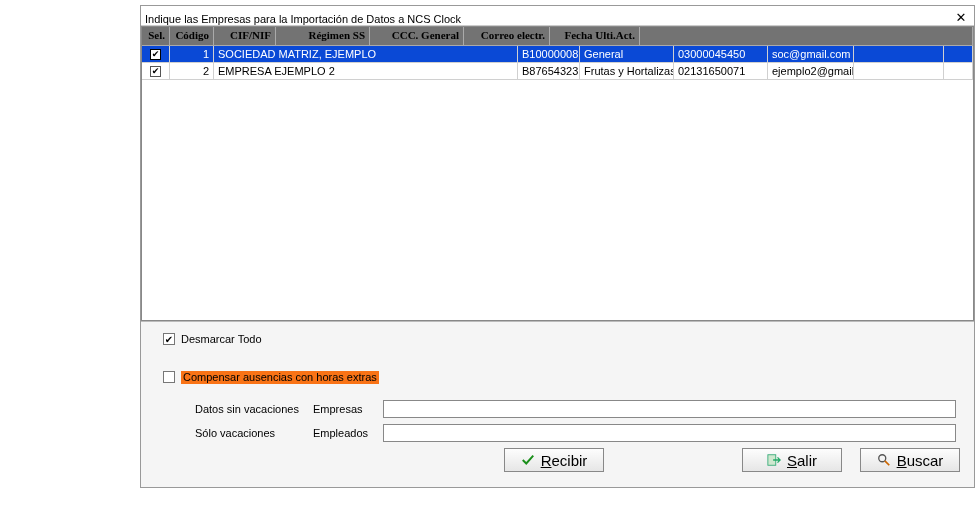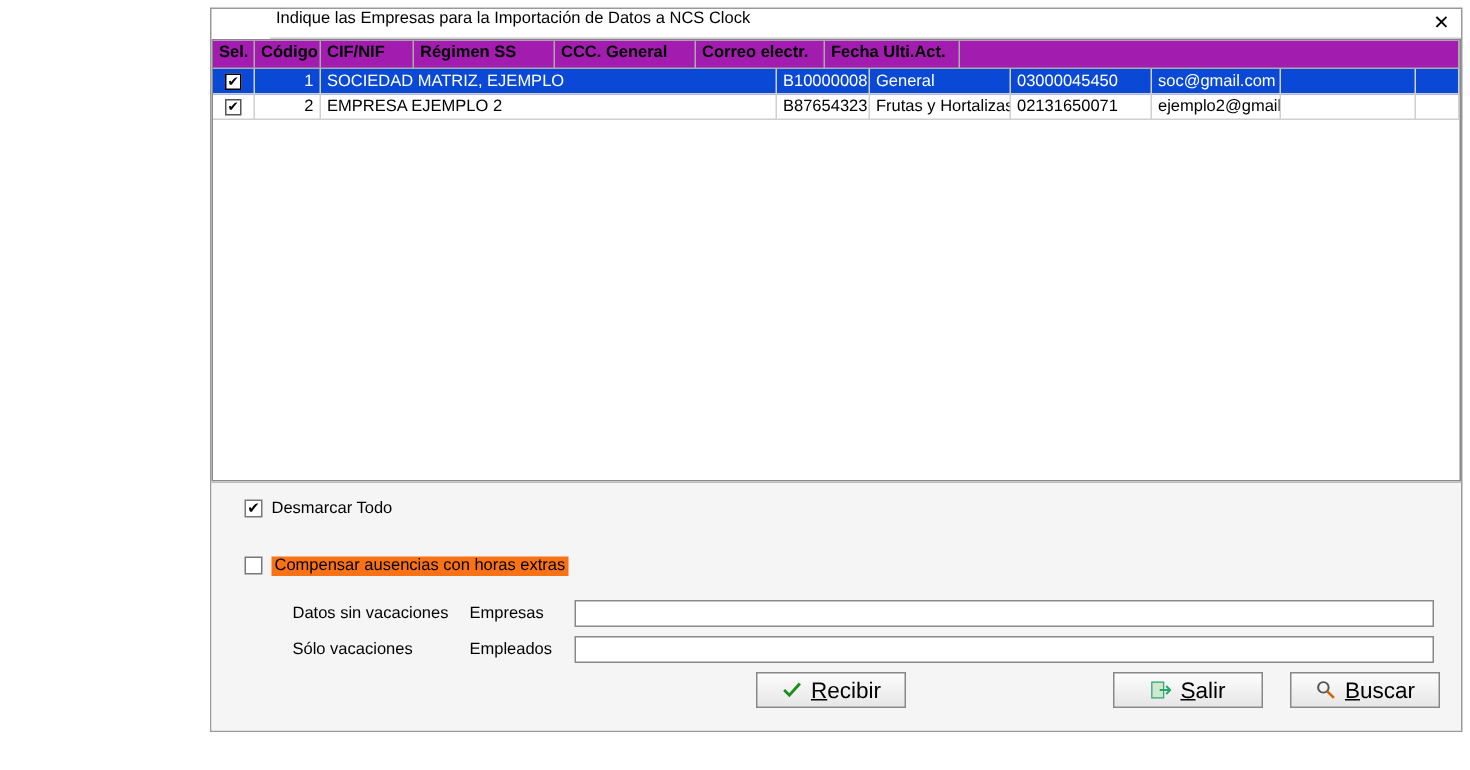--- a/index.html
+++ b/index.html
@@ -18,24 +18,23 @@
   top: 5px;
   width: 835px;
   height: 483px;
   border: 1px solid #999;
   background: #fff;
 }
 .titlebar {
   height: 20px;
   border-bottom: 1px solid #ccc;
   display: flex;
-  align-items: flex-start;
+  align-items: flex-end;
   padding: 0 4px;
   font-size: 11px;
-  margin-left: 39px;
 }
 .titlebar .title { flex: 1; }
 .titlebar .closebtn {
   width: 18px; height: 16px;
   display: flex; align-items: center; justify-content: center;
   cursor: pointer;
   font-size: 13px;
   font-family: Arial;
 }
 .grid {
@@ -43,28 +42,29 @@
   margin: 0;
   height: 295px;
   overflow: hidden;
   background: #fff;
 }
 .gridhead {
   display: flex;
   height: 19px;
 }
 .gridhead .hcell {
-  background: #a21caf;
+  background: #737373;
   border-right: 1px solid #aaa;
   border-bottom: 1px solid #aaa;
   padding: 2px 4px;
   font-weight: bold;
-  text-align: left;
+  text-align: right;
   overflow: hidden;
   white-space: nowrap;
+  font-family: Liberation Serif, serif;
 }
 .gridbody .row {
   display: flex;
   height: 17px;
 }
 .gridbody .cell {
   border-right: 1px solid #d0d0d0;
   border-bottom: 1px solid #d0d0d0;
   padding: 1px 4px;
   overflow: hidden;

